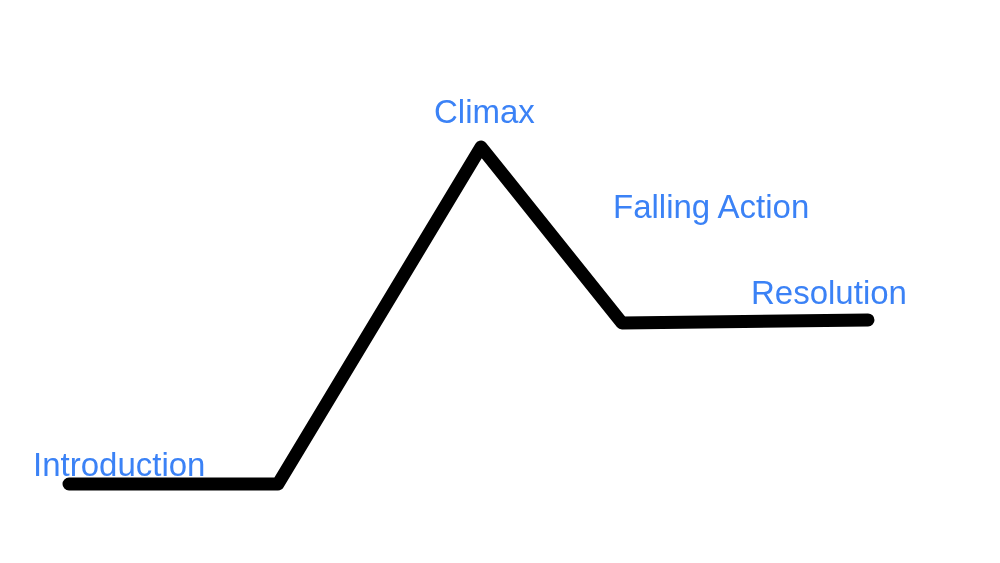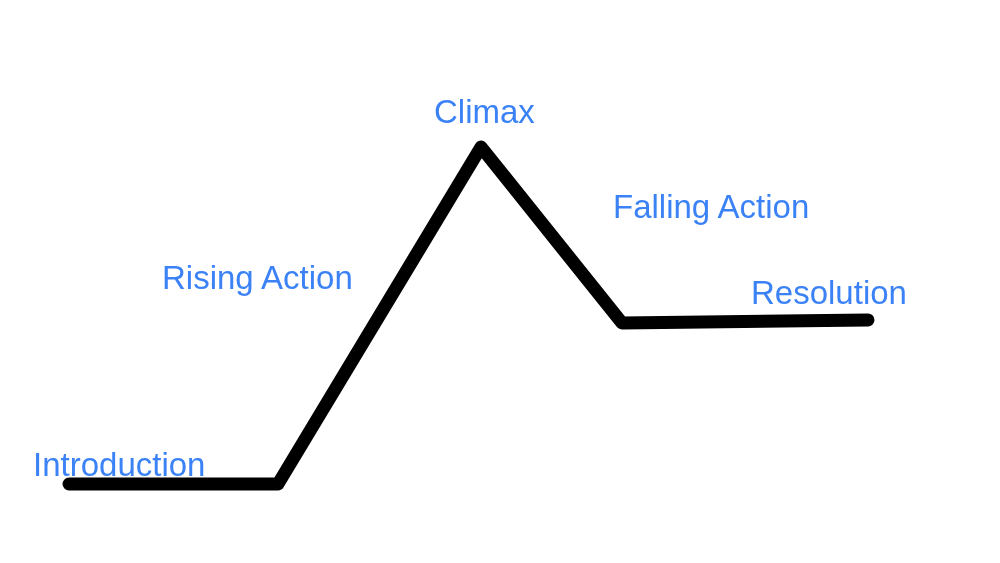--- a/index.html
+++ b/index.html
@@ -46,21 +46,20 @@
 <body>
 
 <div id="canvas" style="background: rgb(255, 255, 255);">
 
   <svg id="plot-svg" viewBox="0 0 1000 563" xmlns="http://www.w3.org/2000/svg">
     <polyline id="plot-arc-line" points="69,484 278,484 481,147 622,323 868,320" fill="none" stroke="#000000" stroke-width="13" stroke-linecap="round" stroke-linejoin="round"></polyline>
   </svg>
 
   <div class="stage-label" id="label-introduction" style="left: 33px; top: 432px; margin-top: 16px;">Introduction</div>
 
-  <div class="stage-label" id="label-rising" style="left: 162px; top: 261px;">Rising Action</div>
 
   <div class="stage-label" id="label-climax" style="left: 434px; top: 95px;">Climax</div>
 
   <div class="stage-label" id="label-falling" style="left: 591px; top: 190px;">Falling Action</div>
 
   <div class="stage-label" id="label-resolution" style="left: 751px; top: 276px;">Resolution</div>
 
 </div>
 
 </body></html>

